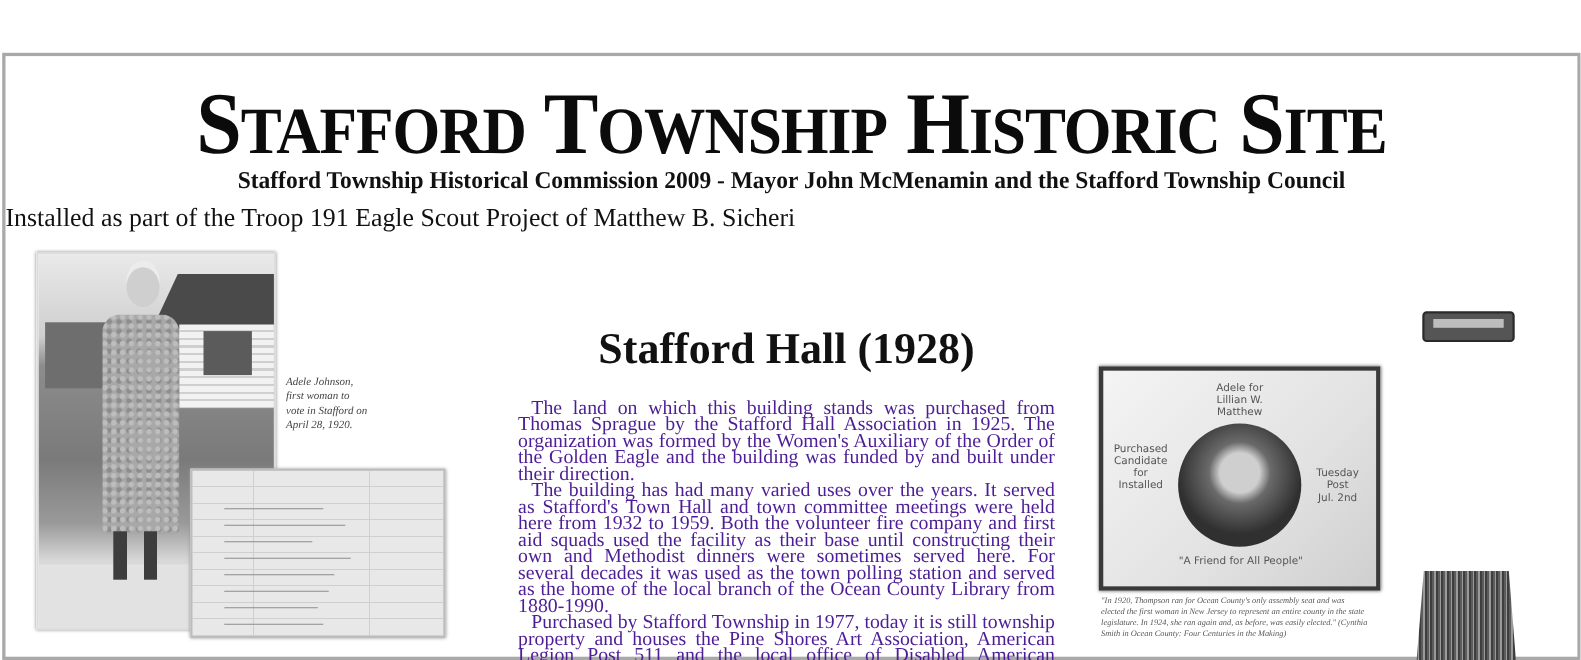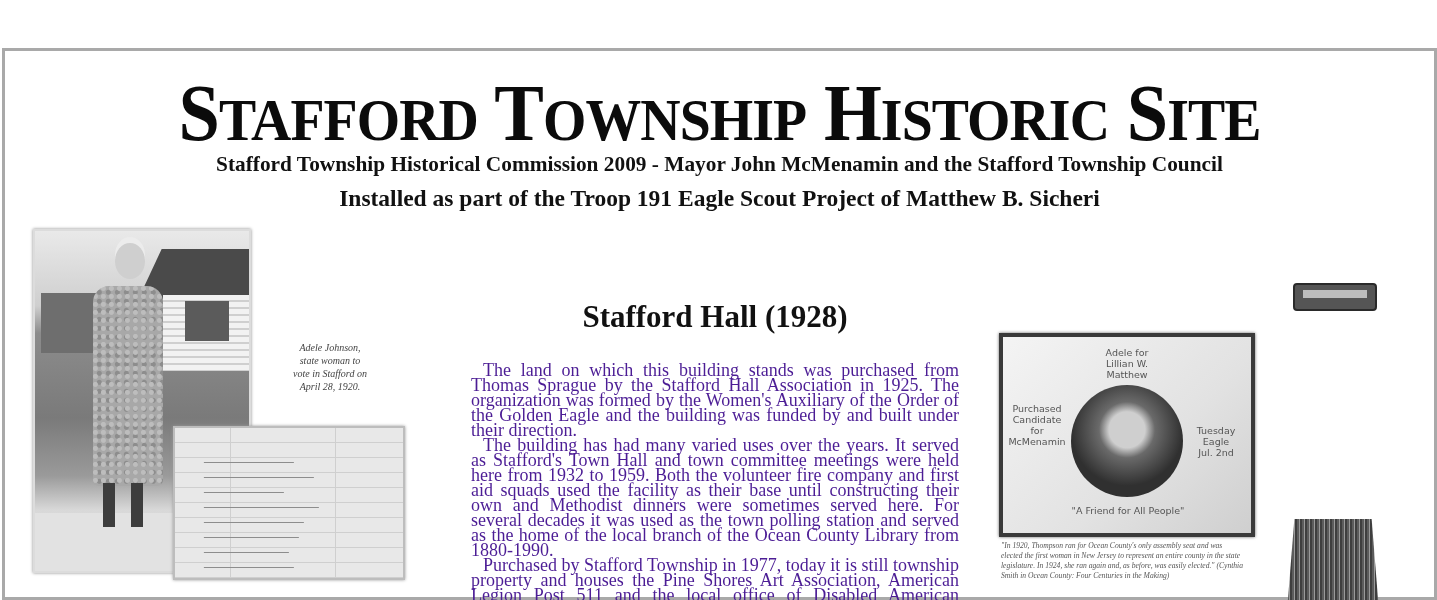--- a/index.html
+++ b/index.html
@@ -7,21 +7,21 @@
          font-family:"Liberation Serif", "DejaVu Serif", serif; color:#111; }
   .frame { position:absolute; left:2px; top:48px; width:1429px; height:546px;
            border:3px solid #a9a9a9; background:#fff; }
   .title { position:absolute; left:0; right:0; top:22px; text-align:center;
            font-family:"Liberation Serif", serif; font-weight:bold; font-size:80px; line-height:80px;
            letter-spacing:-1px; color:#0b0b0b; white-space:nowrap; transform:scaleX(0.93); transform-origin:center; }
   .title .big { font-size:80px; }
   .title .sc { font-size:60px; }
   .sub1 { position:absolute; left:0; right:0; top:100px; text-align:center; font-weight:bold;
           font-size:22px; line-height:26px; white-space:nowrap; transform:scaleX(0.97); }
-  .sub2 { position:absolute; left:0; right:0; top:133px; text-align:center; font-weight:bold;
+  .sub2 { position:absolute; left:0; right:0; top:133px; font-weight:normal;
           font-size:23.5px; line-height:28px; white-space:nowrap; }
 
   
   .photo-left { position:absolute; left:28px; top:178px; width:214px; height:340px;
                 background:linear-gradient(180deg,#e9e9e9 0%,#cfcfcf 22%,#8c8c8c 30%,#7a7a7a 55%,#9a9a9a 72%,#d8d8d8 82%,#e6e6e6 100%);
                 box-shadow:0 0 3px #888; border:2px solid #dcdcdc; overflow:hidden; }
   .house-roof { position:absolute; left:115px; top:18px; width:120px; height:50px; background:#4a4a4a;
                 transform:skewX(-25deg); }
   .house-body { position:absolute; left:128px; top:64px; width:90px; height:76px;
                 background:repeating-linear-gradient(180deg,#f2f2f2 0 5px,#cfcfcf 5px 7px); }
@@ -37,26 +37,26 @@
                 background:linear-gradient(90deg,#3d3d3d 0 12px,transparent 12px 28px,#3d3d3d 28px 40px,transparent 40px); }
   .sidewalk { position:absolute; left:0; right:0; bottom:0; height:58px; background:#e2e2e2; }
 
   .ledger { position:absolute; left:168px; top:375px; width:228px; height:150px; background:#e8e8e8;
             border:2px solid #bdbdbd; box-shadow:0 0 3px #999;
             background-image:repeating-linear-gradient(180deg,transparent 0 14px,#cfcfcf 14px 15px),
                              linear-gradient(90deg,transparent 0 55px,#cfcfcf 55px 56px,transparent 56px 160px,#cfcfcf 160px 161px,transparent 161px);
   }
   .ledger .scrawl { position:absolute; left:30px; height:6px; border-bottom:1px solid #8d8d8d; transform:skewX(-20deg); }
 
-  .caption-left { position:absolute; left:255px; top:290px; width:140px; text-align:center;
+  .caption-left { position:absolute; left:255px; top:290px; width:140px; 
                   font-style:italic; font-size:10px; line-height:13px; color:#444; }
 
   
   .heading { position:absolute; left:460px; top:246px; width:500px; text-align:center; font-weight:bold;
-             font-size:31px; line-height:40px; }
+             font-size:40px; line-height:40px; }
   .body { position:absolute; left:466px; top:312px; width:488px; font-size:18px; line-height:15px;
           text-align:justify; color:#4c1d95; }
   .body p { margin:0; text-indent:12px; }
 
   
   .photo-right { position:absolute; left:994px; top:282px; width:248px; height:196px;
                  border:4px solid #3a3a3a; background:linear-gradient(135deg,#f4f4f4,#e2e2e2 60%,#cfcfcf);
                  box-shadow:0 0 3px #666; overflow:hidden; }
   .portrait { position:absolute; left:68px; top:48px; width:112px; height:112px; border-radius:50%;
               background:radial-gradient(circle at 50% 40%,#cfcfcf 0 18px,#6a6a6a 28px,#303030 56px); }
@@ -113,47 +113,47 @@
     <div class="scrawl" style="top:58px;width:80px;"></div>
     <div class="scrawl" style="top:73px;width:115px;"></div>
     <div class="scrawl" style="top:88px;width:100px;"></div>
     <div class="scrawl" style="top:103px;width:95px;"></div>
     <div class="scrawl" style="top:118px;width:85px;"></div>
     <div class="scrawl" style="top:133px;width:90px;"></div>
   </div>
 
   <div class="caption-left">
     <div>Adele Johnson,</div>
-    <div>state woman to</div>
+    <div>first woman to</div>
     <div>vote in Stafford on</div>
     <div>April 28, 1920.</div>
   </div>
 
   <div class="heading">Stafford Hall (1928)</div>
   <div class="body">
     <p>The land on which this building stands was purchased from Thomas Sprague by the Stafford Hall Association in 1925. The organization was formed by the Women's Auxiliary of the Order of the Golden Eagle and the building was funded by and built under their direction.</p>
     <p>The building has had many varied uses over the years. It served as Stafford's Town Hall and town committee meetings were held here from 1932 to 1959. Both the volunteer fire company and first aid squads used the facility as their base until constructing their own and Methodist dinners were sometimes served here. For several decades it was used as the town polling station and served as the home of the local branch of the Ocean County Library from 1880-1990.</p>
     <p>Purchased by Stafford Township in 1977, today it is still township property and houses the Pine Shores Art Association, American Legion Post 511 and the local office of Disabled American Veterans.</p>
   </div>
 
   <div class="photo-right">
     <div class="hand" style="left:84px;top:10px;width:80px;">
       <div>Adele for</div>
       <div>Lillian W. Matthew</div>
     </div>
     <div class="hand" style="left:2px;top:66px;width:64px;">
       <div>Purchased</div>
       <div>Candidate</div>
       <div>for</div>
-      <div>McMenamin</div>
+      <div>Installed</div>
     </div>
     <div class="portrait"></div>
     <div class="hand" style="left:182px;top:88px;width:62px;">
       <div>Tuesday</div>
-      <div>Eagle</div>
+      <div>Post</div>
       <div>Jul. 2nd</div>
     </div>
     <div class="hand" style="left:50px;top:168px;width:150px;">"A Friend for All People"</div>
   </div>
 
   <div class="caption-right">"In 1920, Thompson ran for Ocean County's only assembly seat and was elected the first woman in New Jersey to represent an entire county in the state legislature. In 1924, she ran again and, as before, was easily elected." (Cynthia Smith in Ocean County: Four Centuries in the Making)</div>
 
   <div class="ribbon-bar">
       <span></span>
     </div>

